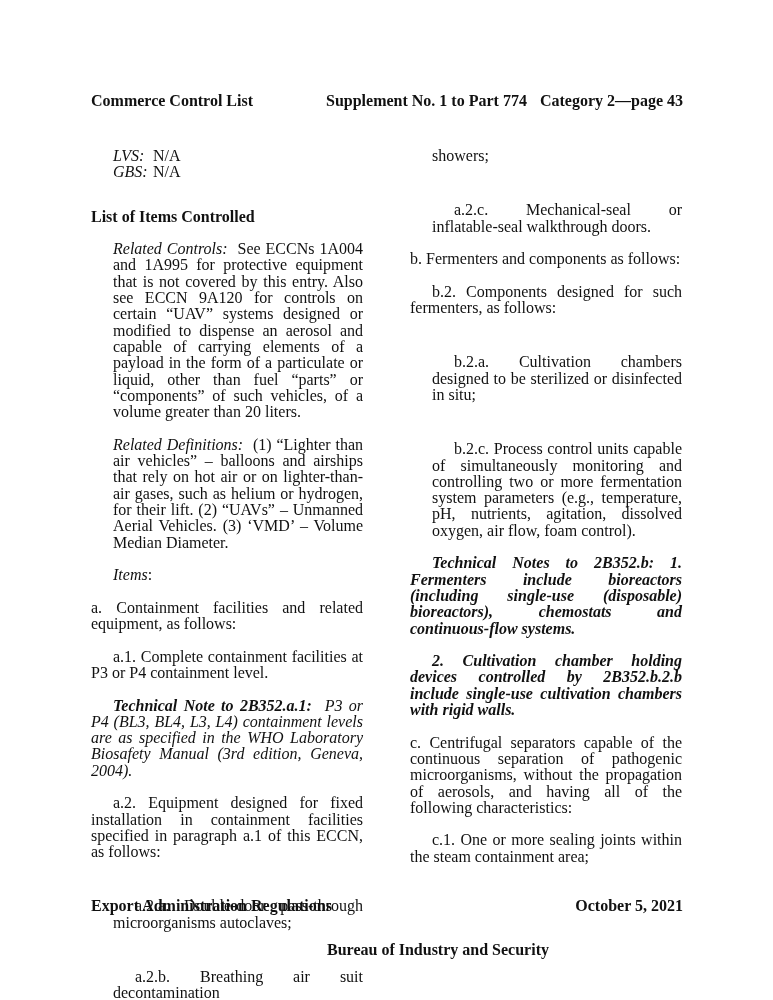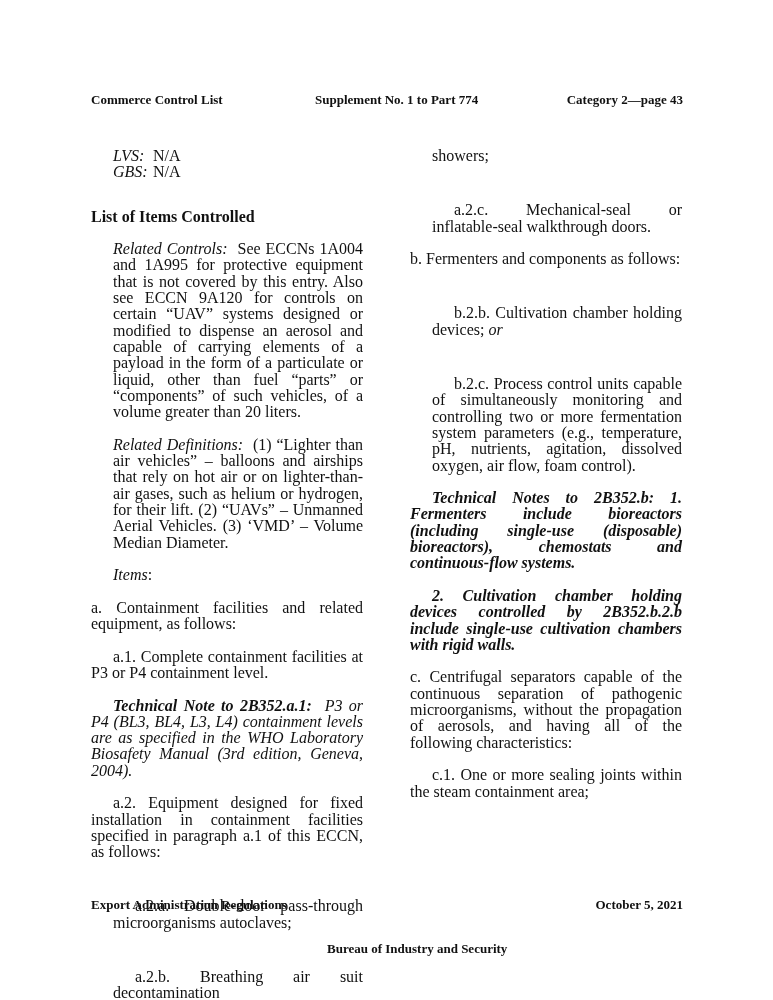--- a/index.html
+++ b/index.html
@@ -1,22 +1,22 @@
 <!DOCTYPE html>
 <html><head>
 <meta charset="utf-8">
 <style>
   html, body { margin: 0; padding: 0; background: #ffffff; }
   body { width: 773px; height: 1000px; position: relative; overflow: hidden;
          font-family: "Liberation Serif", "DejaVu Serif", serif; color: #111; }
   .hdr, .ftr { position: absolute; left: 91px; right: 90px; font-weight: bold;
-               font-size: 13px; display: flex; justify-content: space-between; }
+               font-size: 16px; display: flex; justify-content: space-between; }
   .hdr { top: 92px; }
   .ftr { top: 897px; }
-  .hdr span:nth-child(2) { position: absolute; left: 224px; text-align: right; }
+  .hdr span:nth-child(2) { position: absolute; left: 235px; text-align: right; }
   .ftr span:nth-child(2) { position: absolute; left: 236px; margin-top: 44px; }
   .col { position: absolute; top: 148px; width: 272px; font-size: 16px; line-height: 16.3px; font-family: Liberation Serif, serif; }
   .col.left { left: 91px; }
   .col.right { left: 410px; }
   p { margin: 0 0 16.3px 0; text-align: justify; }
   .ind1 { margin-left: 22px; }
   .ti { text-indent: 22px; }
   .ti2 { text-indent: 22px; margin-left: 22px; margin-top: 38px; }
   .kv { margin-left: 22px; margin-bottom: 0; }
   .kv .k { display: inline-block; width: 40px; font-style: italic; }
@@ -60,23 +60,24 @@
 </div>
 
 <div class="col right">
   <p class="ind1">showers;</p>
 
   <p class="ti2">a.2.c. Mechanical-seal or inflatable-seal walkthrough doors.</p>
 
   <p>b.   Fermenters and components as follows:</p>
 
 
+  <p class="ti">b.2.   Components designed for such fermenters, as follows:</p>
 
+  <p class="ti2">b.2.a.  Cultivation chambers designed to be sterilized or disinfected in situ;</p>
 
-  <p class="ti2"><span>b.2.b.   Cultivation chamber holding devices;</span> <span class="it">or</span></p>
 
   <p class="ti2">b.2.c.  Process control units capable of simultaneously monitoring and controlling two or more fermentation system parameters (e.g., temperature, pH, nutrients, agitation, dissolved oxygen, air flow, foam control).</p>
 
   <p class="ti bi">Technical Notes to 2B352.b: 1. Fermenters include bioreactors (including single-use (disposable) bioreactors), chemostats and continuous-flow systems.</p>
 
   <p class="ti bi">2. Cultivation chamber holding devices controlled by 2B352.b.2.b include single-use cultivation chambers with rigid walls.</p>
 
   <p>c.   Centrifugal separators capable of the continuous separation of pathogenic microorganisms, without the propagation of aerosols, and having all of the following characteristics:</p>
 
   <p class="ti gap0">c.1.  One or more sealing joints within the steam containment area;</p>

